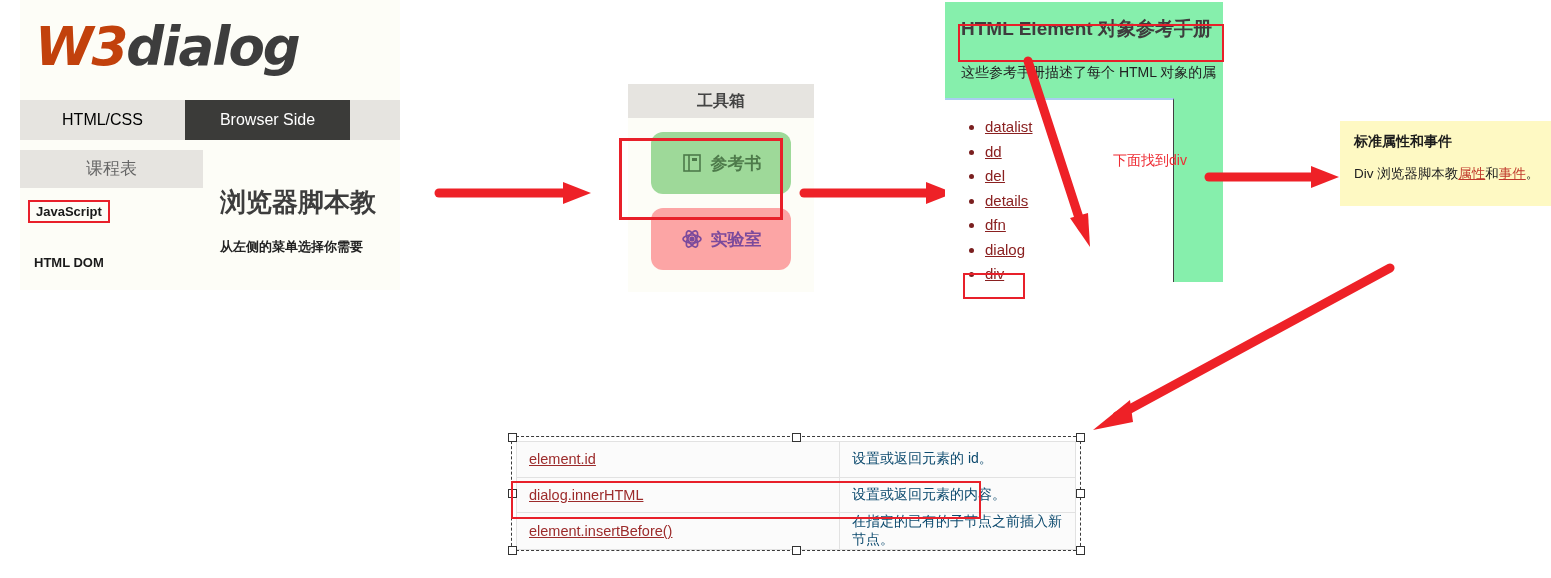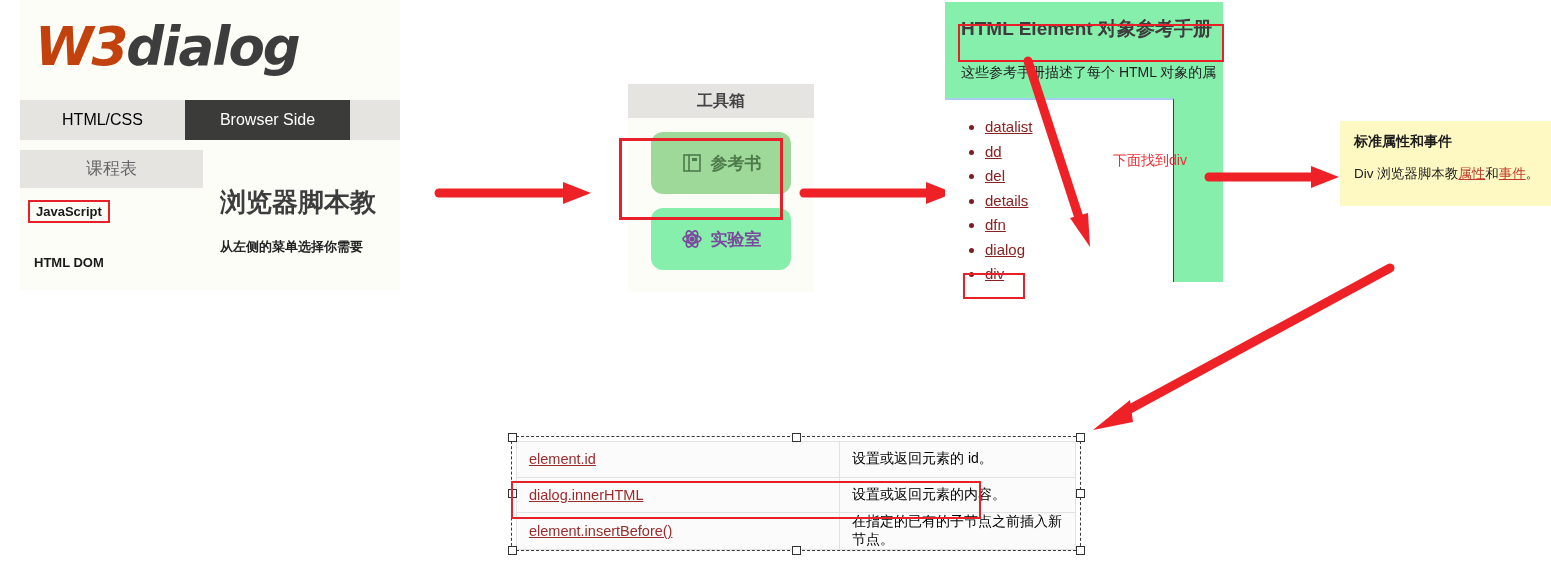--- a/index.html
+++ b/index.html
@@ -30,21 +30,21 @@
   #w3p{font-size:13px;font-weight:bold;color:#222;margin-top:18px;white-space:nowrap;}
 
   
   #toolbox{left:628px;top:84px;width:186px;height:208px;background:#fdfdf7;}
   #tb-head{height:34px;line-height:34px;text-align:center;background:#e6e4e0;
            color:#444;font-size:16px;font-weight:bold;}
   .tb-btn{width:140px;height:62px;margin:14px auto 0 auto;border-radius:12px;
           display:flex;align-items:center;justify-content:center;gap:8px;
           font-size:17px;font-weight:bold;}
   .tb-green{background:#9ed999;color:#4d7a4a;}
-  .tb-purple{background:#86efac;color:#7b4a9c;text-align:right;}
+  .tb-purple{background:#fca5a5;color:#7b4a9c;text-align:right;}
   #tb-highlight{left:619px;top:138px;width:158px;height:76px;border:3px solid #e8202a;}
 
   
   #refpanel{left:945px;top:2px;width:278px;height:280px;background:#86efac;overflow:hidden;}
   #ref-title{position:absolute;left:16px;top:14px;font-size:19px;font-weight:bold;
              color:#3d3d3d;white-space:nowrap;}
   #ref-titlebox{left:958px;top:24px;width:262px;height:34px;border:2px solid #e8202a;}
   #ref-desc{position:absolute;left:16px;top:62px;font-size:14px;color:#222;white-space:nowrap;}
   #reflist{position:absolute;left:0;top:96px;width:228px;height:184px;background:#ffffff;
            border-top:2px solid #a9cdf0;border-right:1px solid #404040;overflow:hidden;}
@@ -63,21 +63,21 @@
 
   
   #tablewrap{left:505px;top:430px;width:580px;height:125px;}
   #seltable{position:absolute;left:6px;top:6px;width:568px;height:113px;
             border:1px dashed #3a3a3a;}
   #tbl{position:absolute;left:11px;top:11px;width:560px;height:104px;
        border-collapse:collapse;background:#fbfbfb;font-size:14px;}
   #tbl td{border:1px solid #e2e2e2;padding:0 12px;height:34.6px;vertical-align:middle;}
   #tbl td.c1{width:298px;}
   .tlink{color:#9c2b2b;text-decoration:underline;font-size:14.5px;}
-  .tdesc{color:#000000;}
+  .tdesc{color:#0c4a6e;}
   #row-highlight{left:511px;top:481px;width:466px;height:34px;border:2px solid #e8202a;}
   .handle{position:absolute;width:7px;height:7px;background:#ffffff;border:1px solid #333;}
 
   
   svg.arrow{position:absolute;overflow:visible;}
 </style>
 </head>
 <body>
 
 <div class="abs" id="w3panel">

